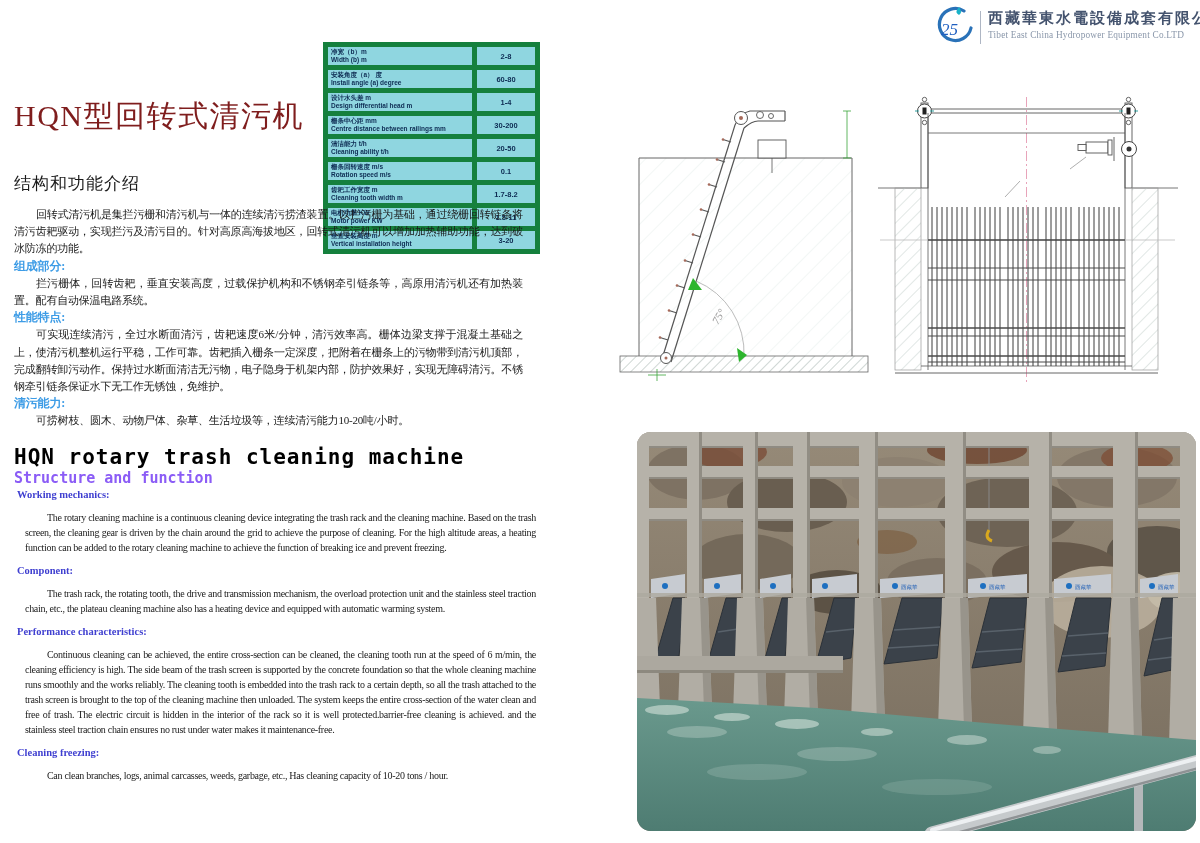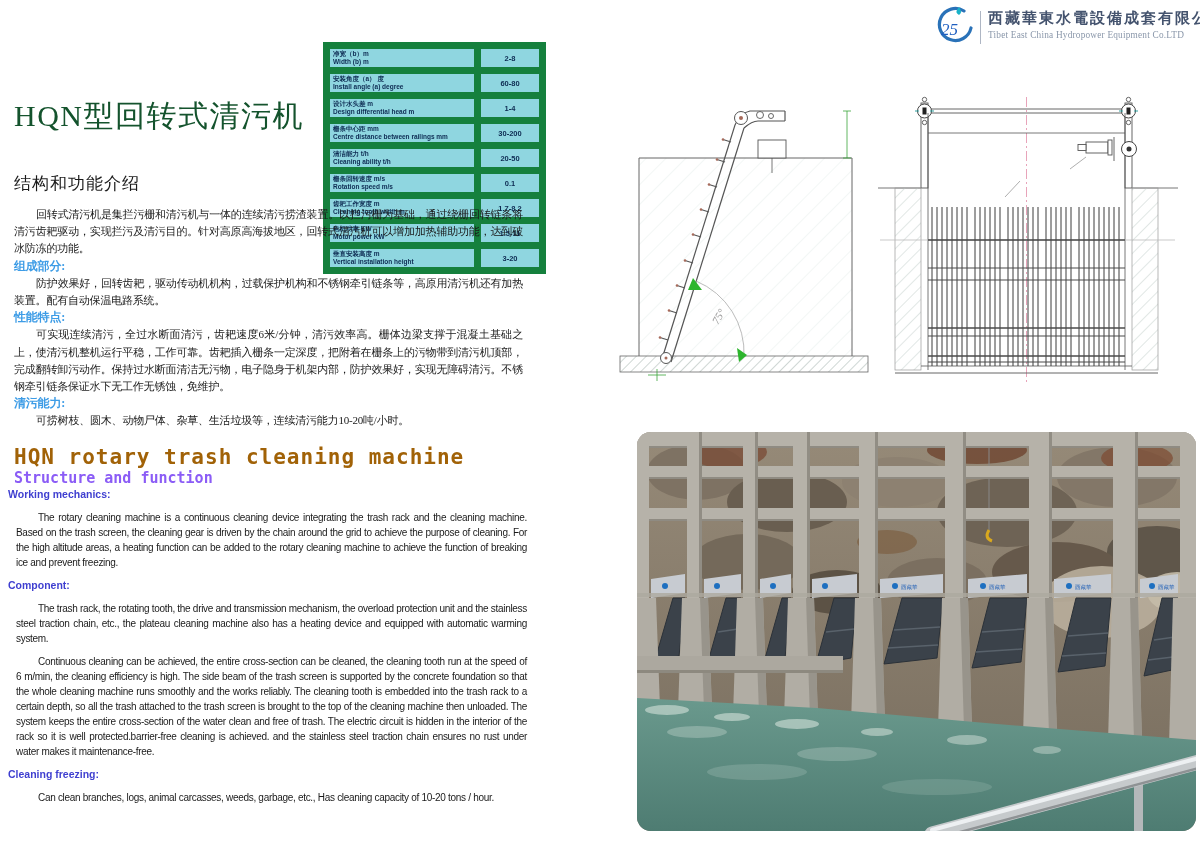--- a/index.html
+++ b/index.html
@@ -9,40 +9,40 @@
   .hdr{position:absolute;top:5px;right:6px;width:262px;height:44px;}
   .hdr .logo{position:absolute;left:0;top:1px;width:42px;height:42px;}
   .hdr .vbar{position:absolute;left:48px;top:6px;width:1px;height:33px;background:#aeb6c4;}
   .hdr .cn{position:absolute;left:56px;top:4px;font-size:15px;font-weight:700;letter-spacing:2px;
            color:#44536e;white-space:nowrap;}
   .hdr .en{position:absolute;left:56px;top:25px;font-size:9.3px;color:#8a97aa;letter-spacing:.2px;
            white-space:nowrap;}
   
   .spec{position:absolute;left:323px;top:42px;border-collapse:collapse;
         font-family:"Liberation Sans",sans-serif;}
-  .spec td{border:7px solid #15803d;background:#8fd6e0;color:#0d2b52;vertical-align:middle;
+  .spec td{border:5px solid #15803d;background:#8fd6e0;color:#0d2b52;vertical-align:middle;
            padding:1px 3px;}
   .spec td.lbl{width:138px;}
   .spec td.val{width:52px;text-align:center;font-size:7.5px;font-weight:700;}
   .spec .l1{display:block;font-size:6.5px;font-weight:700;line-height:8px;}
   .spec .l2{display:block;font-size:6.5px;font-weight:700;line-height:8px;}
   
-  .cn-title{position:absolute;left:14px;top:96px;font-size:30px;letter-spacing:1.5px;color:#14532d;}
+  .cn-title{position:absolute;left:14px;top:96px;font-size:30px;letter-spacing:1.5px;color:#7f1d1d;}
   .cn-sub{position:absolute;left:14px;top:172px;font-size:17px;letter-spacing:1px;color:#1a1a1a;}
   .cn-body{position:absolute;left:14px;top:206px;width:509px;font-size:11px;line-height:17.2px;
            letter-spacing:-0.2px;text-align:justify;}
   .cn-body .hd{color:#3d9ce6;font-weight:600;font-size:12px;}
   .cn-body p{margin:0;text-indent:2em;word-break:break-all;}
   
   .en-title{position:absolute;left:14px;top:445px;font-size:21px;font-weight:600;
-            font-family:"DejaVu Sans Mono",monospace;letter-spacing:1px;color:#a16207;white-space:nowrap;}
+            font-family:"DejaVu Sans Mono",monospace;letter-spacing:1px;color:#000000;white-space:nowrap;}
   .en-sub{position:absolute;left:14px;top:469px;font-size:15px;font-weight:600;
           font-family:"DejaVu Sans Mono",monospace;color:#8b5cf6;}
-  .en-body{position:absolute;left:8px;top:487px;width:527px;font-size:10px;line-height:15px;
-           letter-spacing:-0.3px;font-family:Liberation Sans, sans-serif;text-align:justify;}
+  .en-body{position:absolute;left:17px;top:487px;width:527px;font-size:10px;line-height:15px;
+           letter-spacing:-0.3px;font-family:Liberation Serif, serif;text-align:justify;}
   .en-body .hd{color:#3f3fd0;font-weight:700;font-size:10.5px;letter-spacing:0;}
   .en-body p{margin:8px;text-indent:2.2em;}
   
   .drawings{position:absolute;left:600px;top:85px;width:600px;height:315px;}
   .photo{position:absolute;left:637px;top:432px;width:559px;height:399px;border-radius:14px;
          overflow:hidden;}
 </style>
 </head>
 <body>
 
@@ -126,35 +126,36 @@
         </tr>
     </tbody>
   </table>
 
   <div class="cn-title">HQN型回转式清污机</div>
   <div class="cn-sub">结构和功能介绍</div>
 
   <div class="cn-body">
     <p>回转式清污机是集拦污栅和清污机与一体的连续清污捞渣装置。以拦污栅为基础，通过绕栅回转链条将清污齿耙驱动，实现拦污及清污目的。针对高原高海拔地区，回转式清污机可以增加加热辅助功能，达到破冰防冻的功能。</p>
     <div class="hd">组成部分:</div>
-    <p>防护效果好，回转齿耙，驱动传动机机构，过载保护机构和不锈钢牵引链条等，高原用清污机还有加热装置。配有自动保温电路系统。</p>
+    <p>拦污栅体，回转齿耙，垂直安装高度，过载保护机构和不锈钢牵引链条等，高原用清污机还有加热装置。配有自动保温电路系统。</p>
     <div class="hd">性能特点:</div>
     <p>可实现连续清污，全过水断面清污，齿耙速度6米/分钟，清污效率高。栅体边梁支撑于混凝土基础之上，使清污机整机运行平稳，工作可靠。齿耙插入栅条一定深度，把附着在栅条上的污物带到清污机顶部，完成翻转卸污动作。保持过水断面清洁无污物，电子隐身于机架内部，防护效果好，实现无障碍清污。不锈钢牵引链条保证水下无工作无锈蚀，免维护。</p>
     <div class="hd">清污能力:</div>
     <p>可捞树枝、圆木、动物尸体、杂草、生活垃圾等，连续清污能力10-20吨/小时。</p>
   </div>
 
   <div class="en-title">HQN rotary trash cleaning machine</div>
   <div class="en-sub">Structure and function</div>
 
   <div class="en-body">
     <div class="hd">Working mechanics:</div>
     <p>The rotary cleaning machine is a continuous cleaning device integrating the trash rack and the cleaning machine. Based on the trash screen, the cleaning gear is driven by the chain around the grid to achieve the purpose of cleaning. For the high altitude areas, a heating function can be added to the rotary cleaning machine to achieve the function of breaking ice and prevent freezing.</p>
     <div class="hd">Component:</div>
     <p>The trash rack, the rotating tooth, the drive and transmission mechanism, the overload protection unit and the stainless steel traction chain, etc., the plateau cleaning machine also has a heating device and equipped with automatic warming system.</p>
+    <div class="hd">Performance characteristics:</div>
     <p>Continuous cleaning can be achieved, the entire cross-section can be cleaned, the cleaning tooth run at the speed of 6 m/min, the cleaning efficiency is high. The side beam of the trash screen is supported by the concrete foundation so that the whole cleaning machine runs smoothly and the works reliably. The cleaning tooth is embedded into the trash rack to a certain depth, so all the trash attached to the trash screen is brought to the top of the cleaning machine then unloaded. The system keeps the entire cross-section of the water clean and free of trash. The electric circuit is hidden in the interior of the rack so it is well protected.barrier-free cleaning is achieved. and the stainless steel traction chain ensures no rust under water makes it maintenance-free.</p>
     <div class="hd">Cleaning freezing:</div>
     <p>Can clean branches, logs, animal carcasses, weeds, garbage, etc., Has cleaning capacity of 10-20 tons / hour.</p>
   </div>
 
   <svg class="drawings" viewBox="0 0 600 315">
     <defs>
       <pattern id="hatchA" width="14" height="14" patternTransform="rotate(45)" patternUnits="userSpaceOnUse">
         <line x1="0" y1="0" x2="0" y2="14" stroke="#dce8e3" stroke-width="1"></line>
       </pattern>

